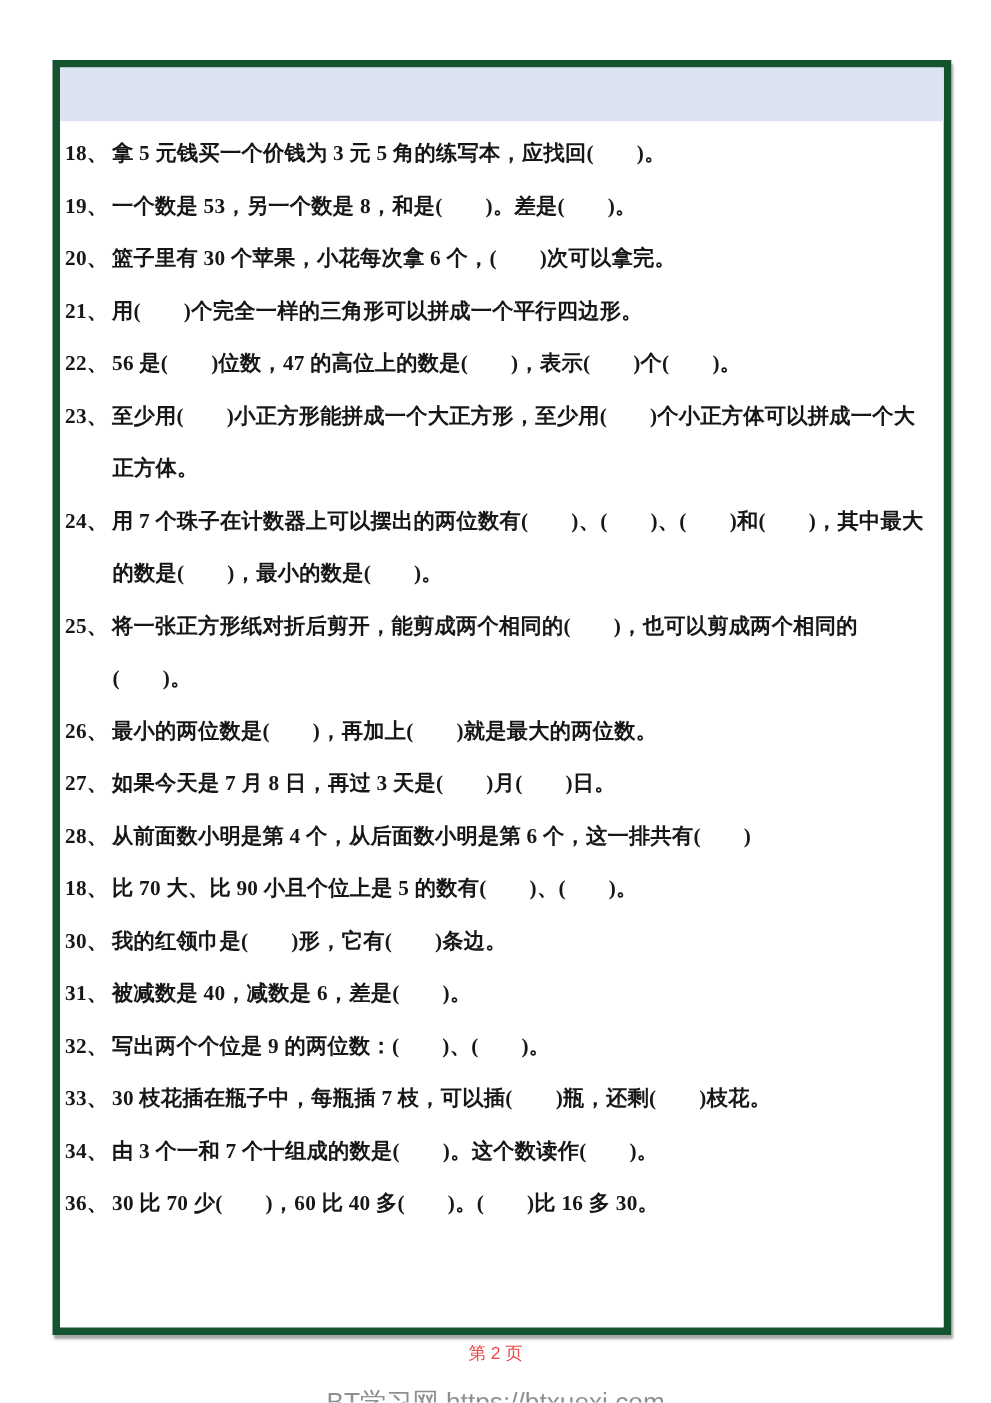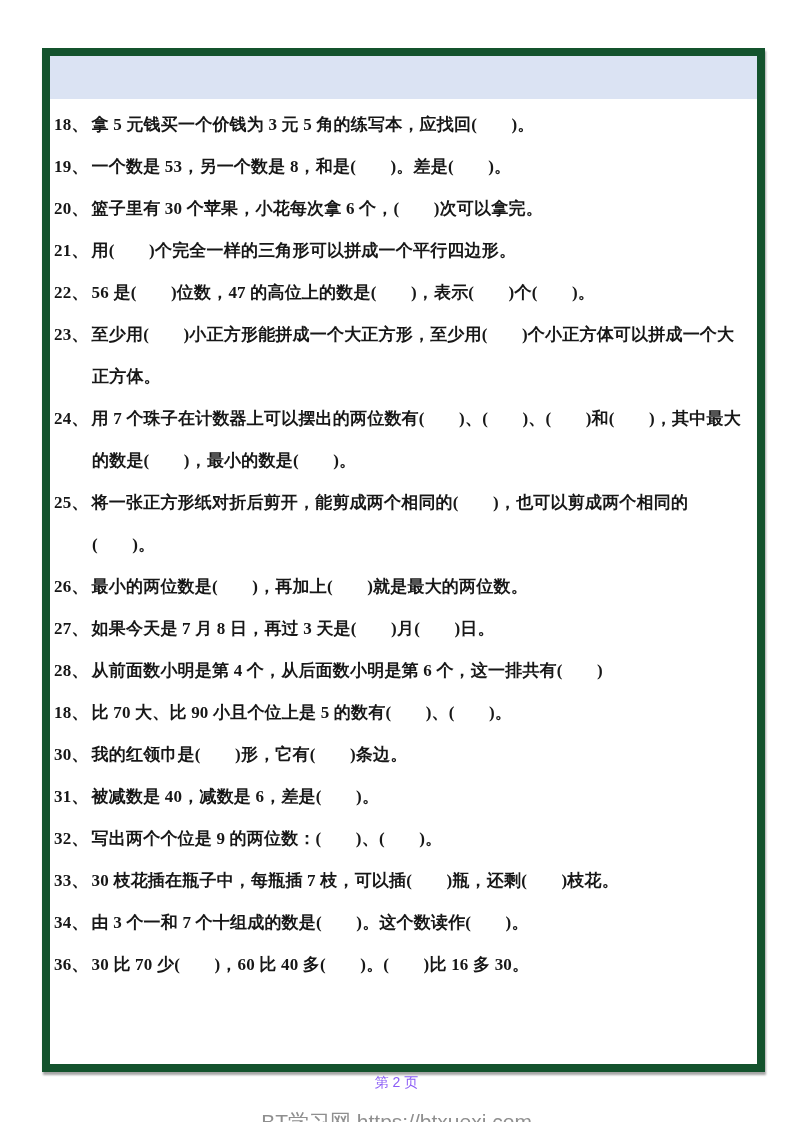--- a/index.html
+++ b/index.html
@@ -14,21 +14,21 @@
     font-family: "Liberation Serif", serif;
     overflow: hidden;
   }
   .sheet {
     position: absolute;
     left: 42px;
     top: 48px;
     width: 707px;
     height: 1008px;
     background: #ffffff;
-    border: 8px solid #14532d;
+    border: 6px solid #14532d;
     box-shadow: 1px 3px 2px #a5a5a5;
   }
   .band {
     width: 100%;
     height: 43px;
     background: #dbe3f3;
   }
   .content {
     padding: 5px 12px 0 4px;
     font-size: 17px;
@@ -57,21 +57,21 @@
     z-index: 1;
   }
   .pagenum {
     position: absolute;
     left: 0;
     top: 1074px;
     width: 100%;
     text-align: center;
     font-family: "Liberation Sans", sans-serif;
     font-size: 14px;
-    color: #8b5cf6;
+    color: #ef4444;
     z-index: 2;
   }
 </style>
 </head>
 <body>
 
 <div class="sheet">
   <div class="band"></div>
   <div class="content">
 

